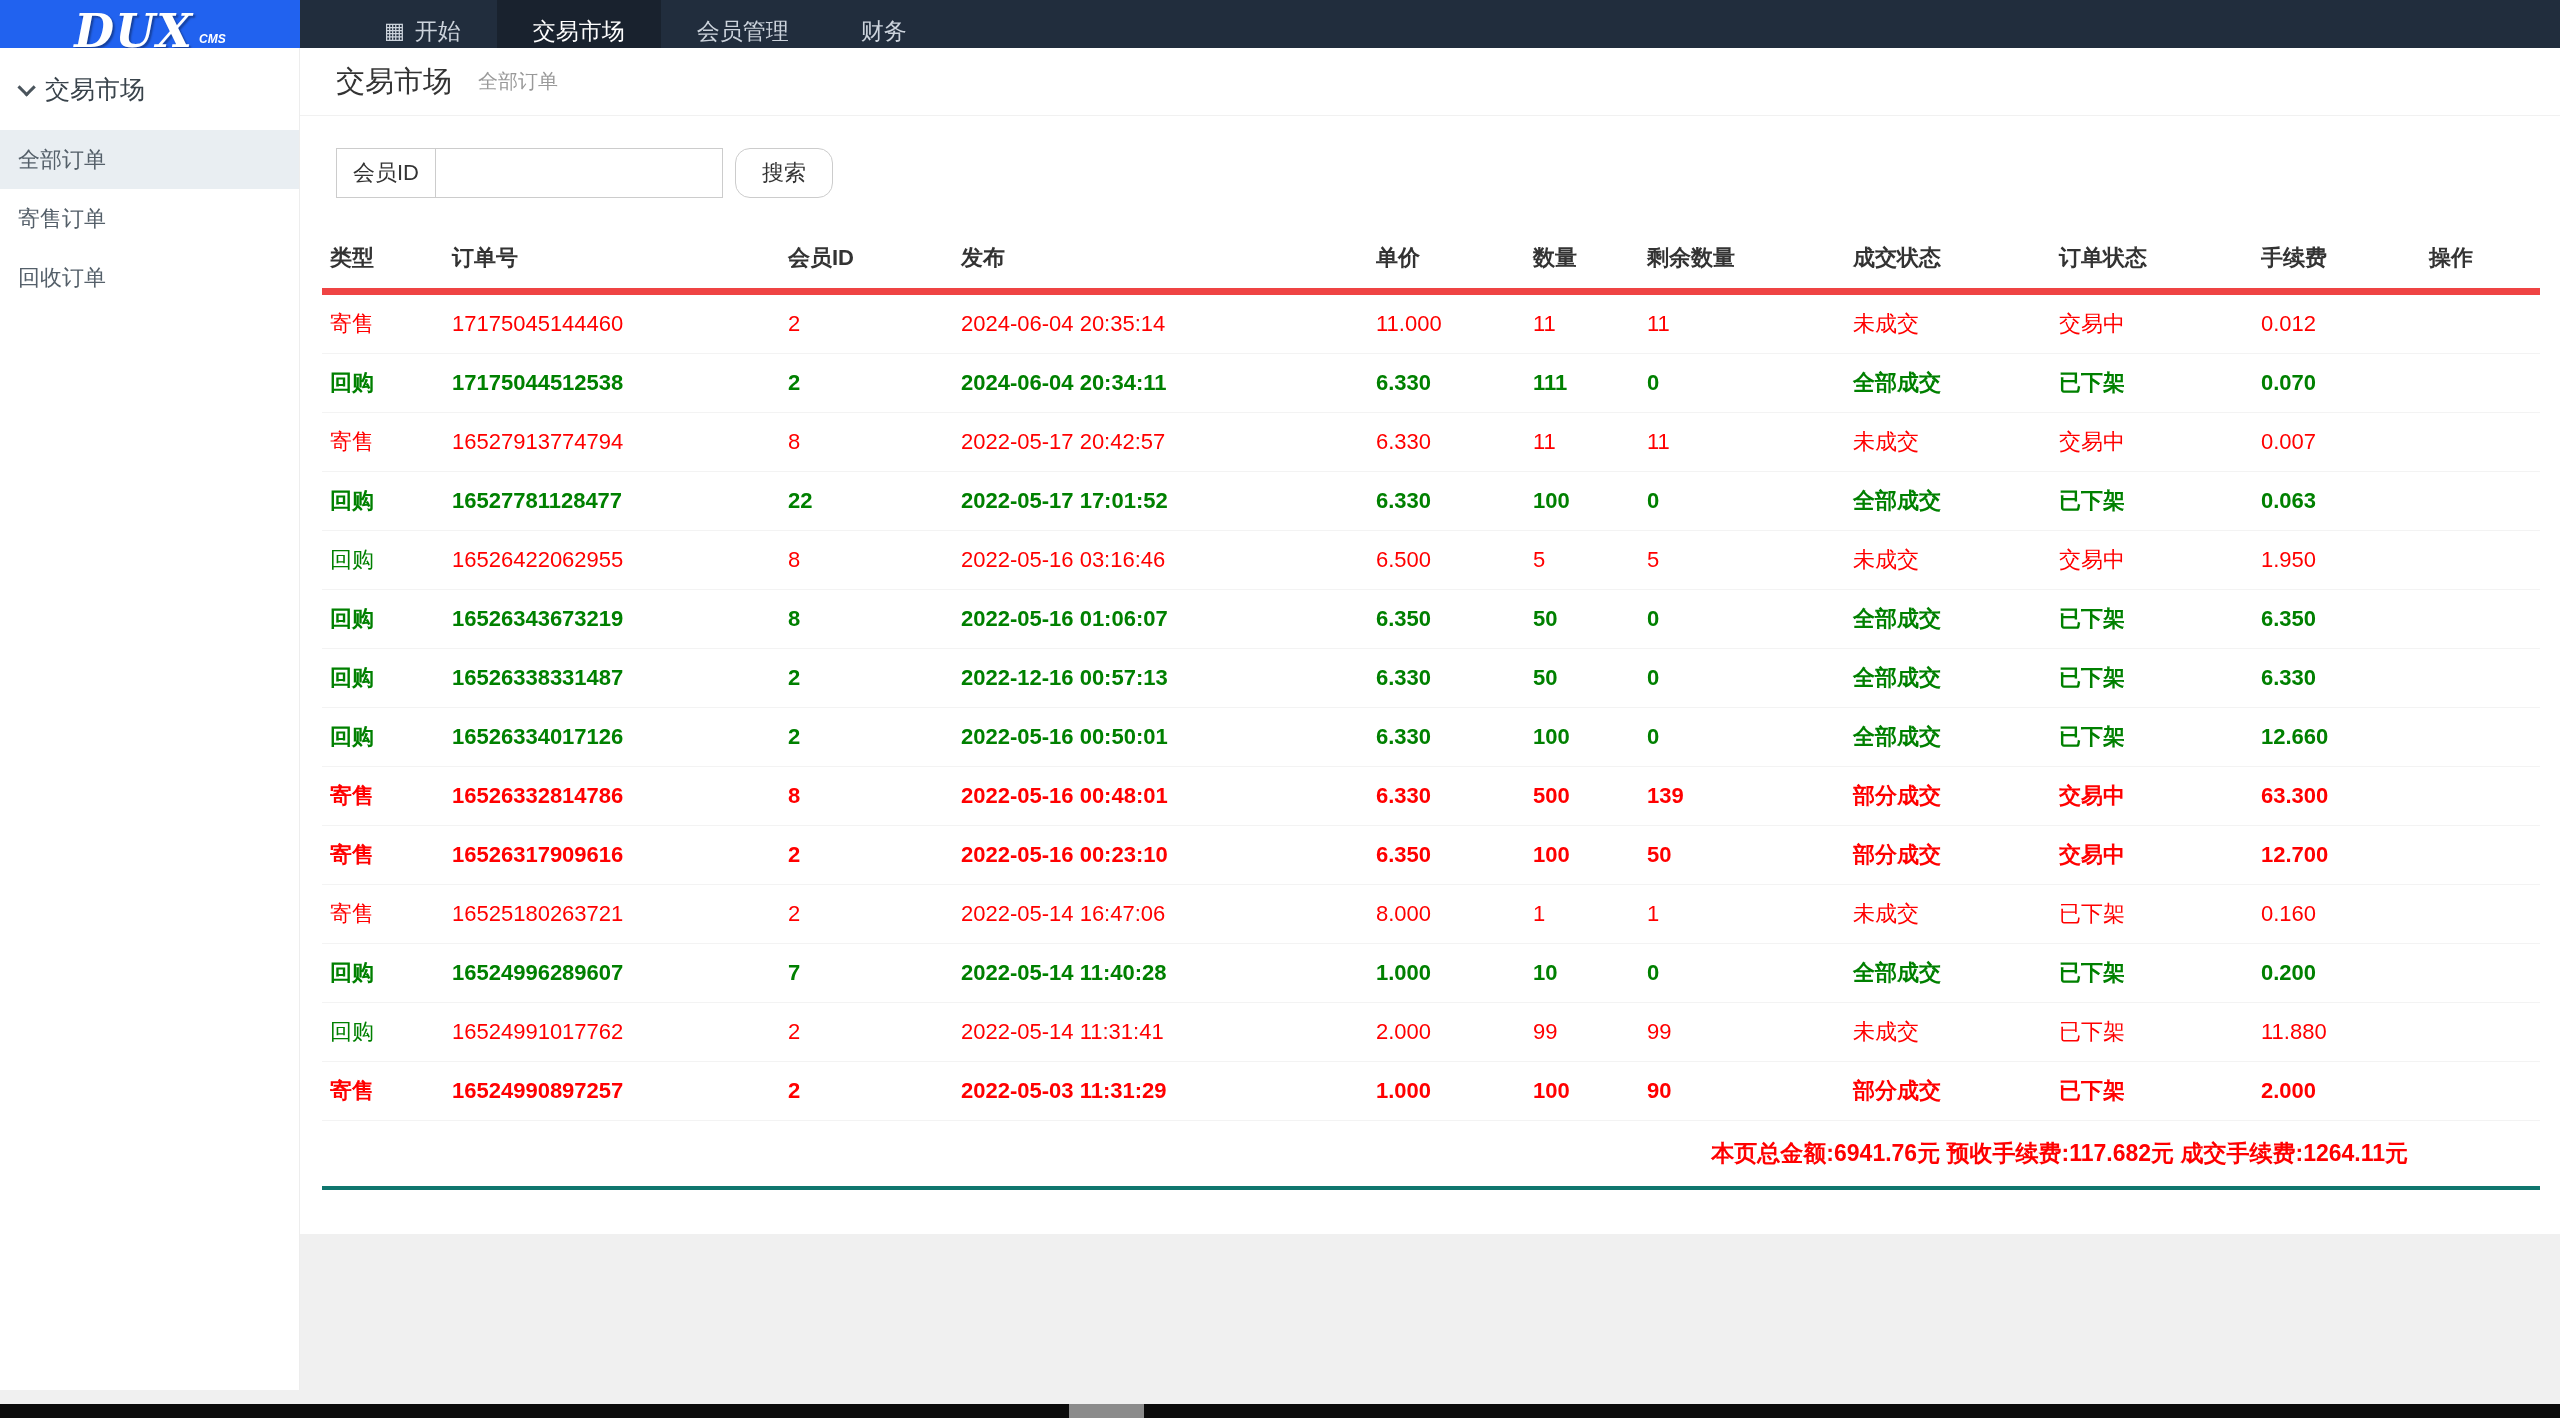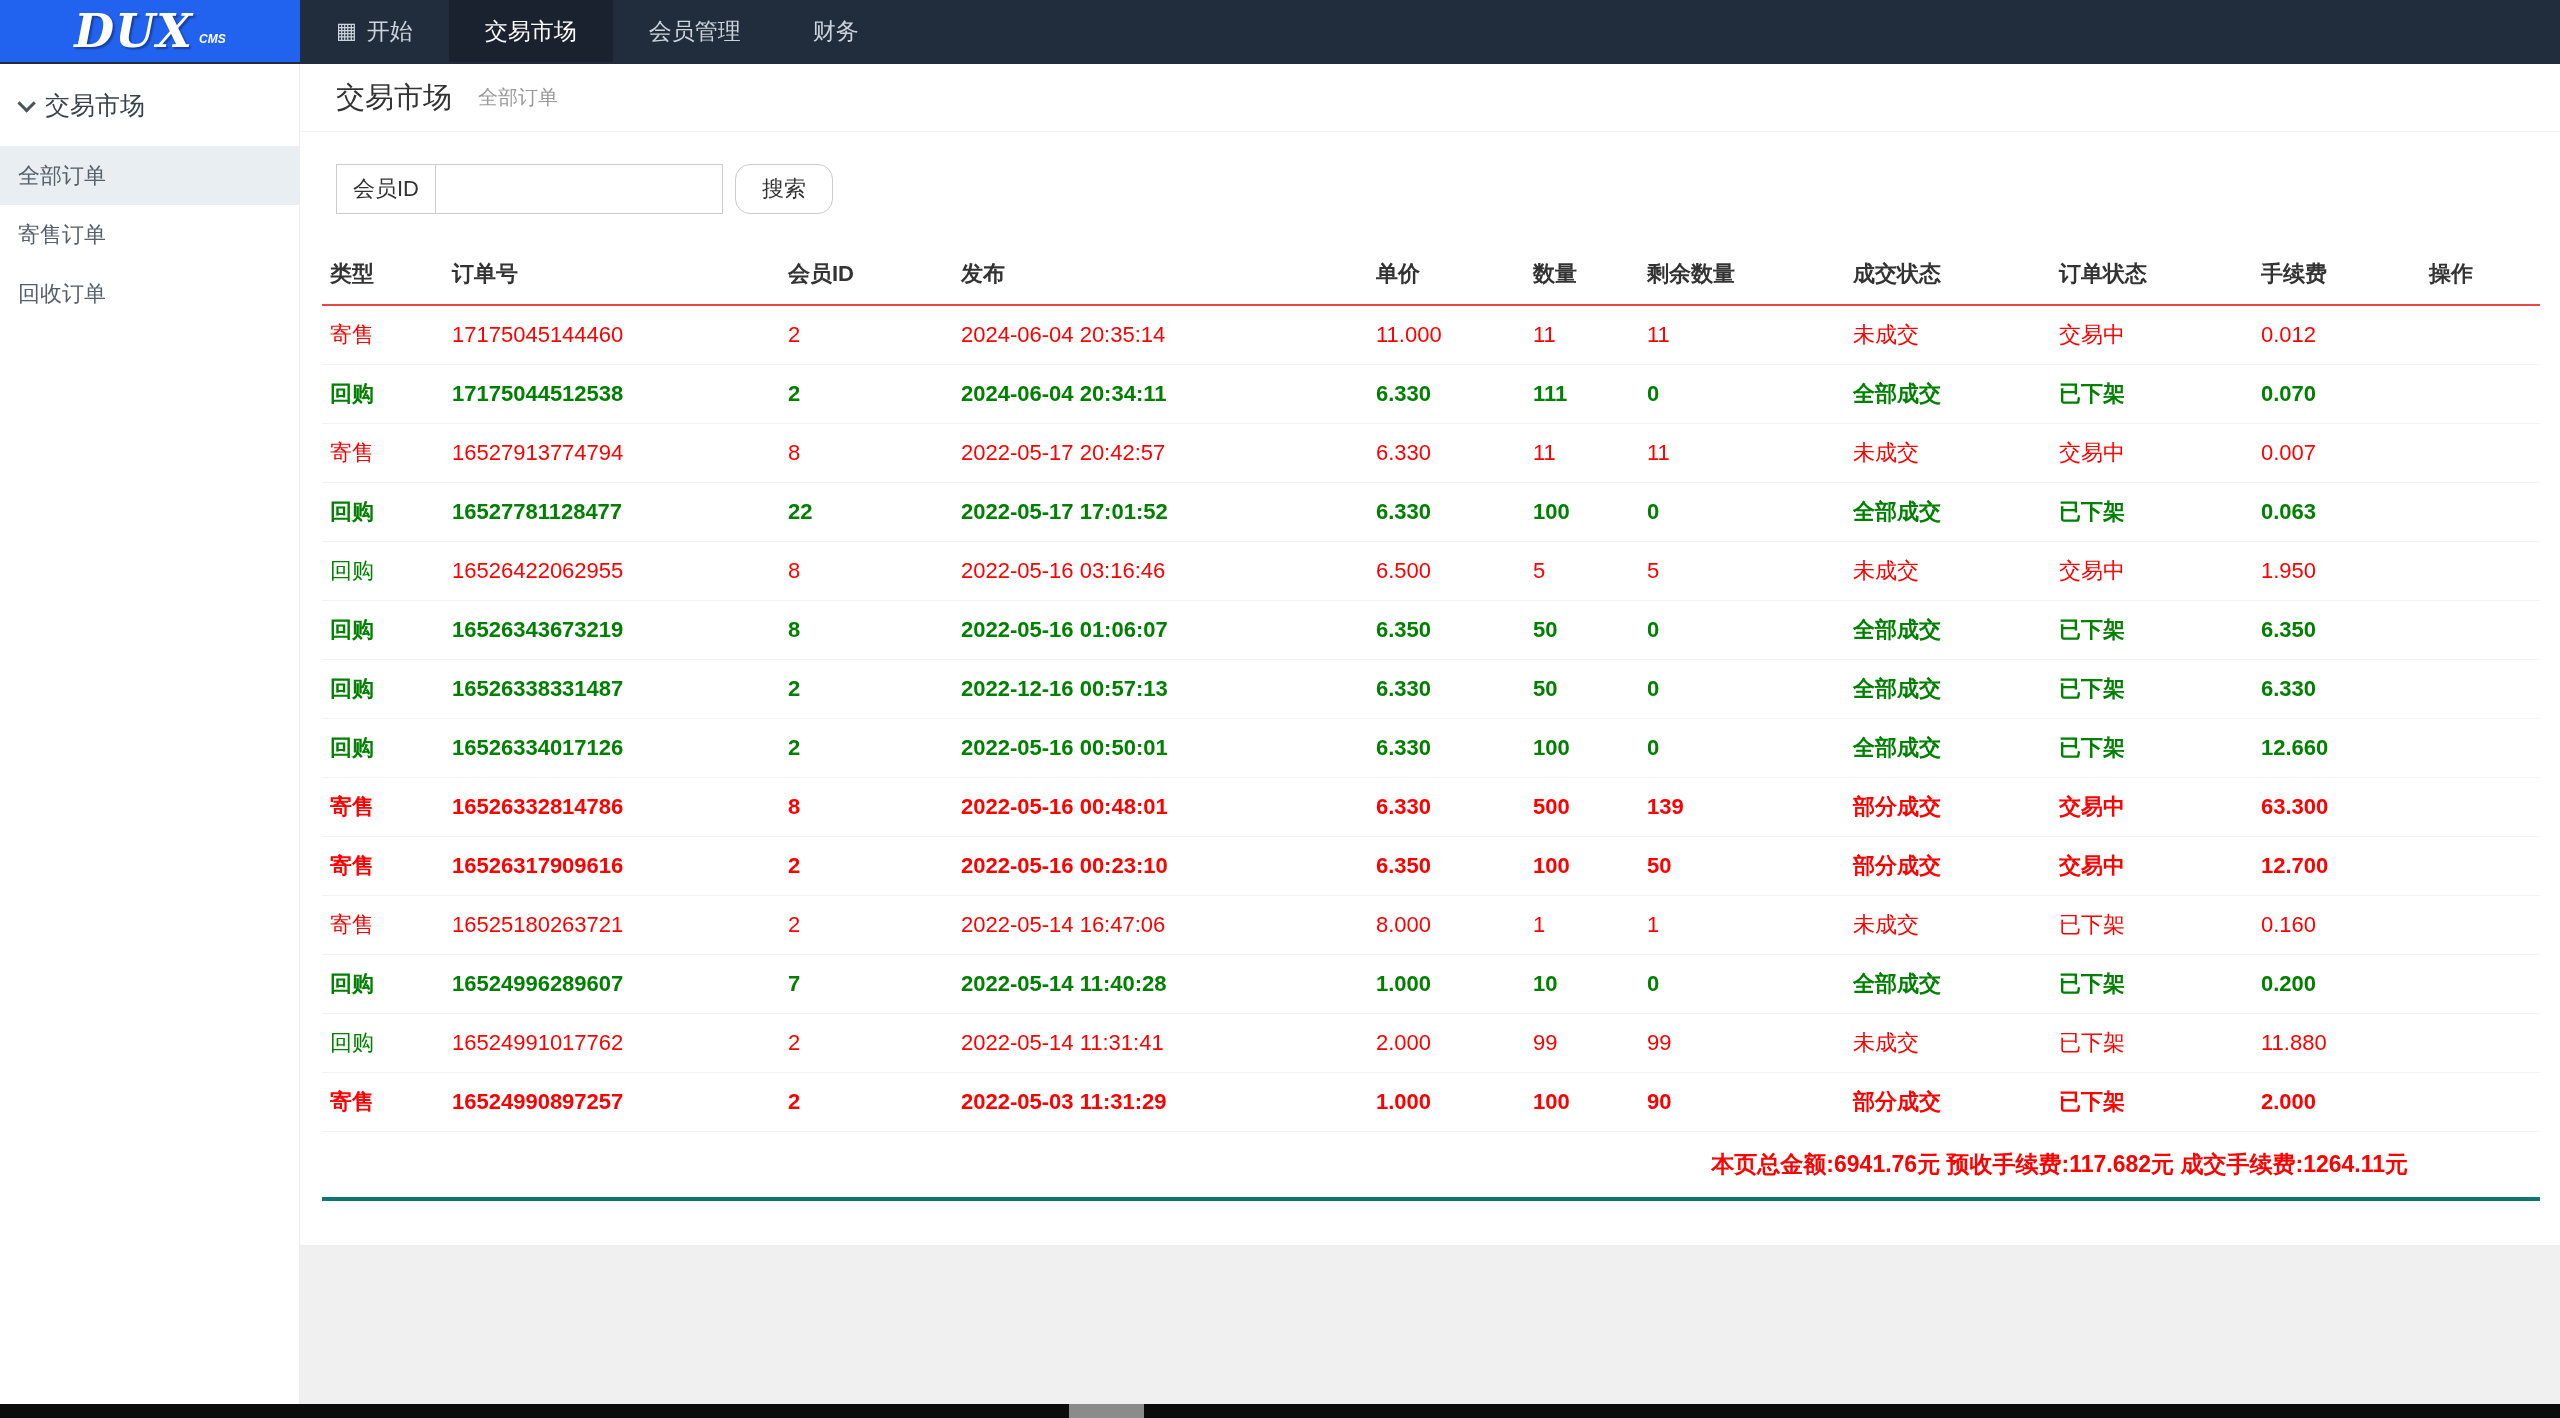--- a/index.html
+++ b/index.html
@@ -7,21 +7,21 @@
     --navbar-bg:#212d3d;
     --navbar-active:#19222e;
     --red:#ff0000;
     --green:#008000;
   }
   *{box-sizing:border-box;margin:0;padding:0;}
   html,body{width:2560px;height:1418px;overflow:hidden;}
   body{font-family:"Liberation Sans","DejaVu Sans",sans-serif;background:#f0f0f0;position:relative;}
 
   
-  .topnav{display:flex;height:64px;background:var(--navbar-bg);}
+  .topnav{display:flex;height:48px;background:var(--navbar-bg);gap:48px;}
   .logo{width:300px;height:62px;background:var(--brand-blue);display:flex;align-items:center;justify-content:center;cursor:pointer;}
   .logo-main{font-family:"DejaVu Serif","Liberation Serif",serif;font-style:italic;font-weight:bold;font-size:46px;color:#fff;letter-spacing:1px;text-shadow:2px 2px 2px rgba(0,0,0,.35);}
   .logo-sub{font-style:italic;font-weight:bold;font-size:12px;color:#fff;margin-left:6px;margin-top:16px;}
   .nav-items{display:flex;}
   .nav-item{display:flex;align-items:center;gap:10px;padding:0 36px;height:62px;color:#ccd3dc;font-size:23px;cursor:pointer;}
   .nav-item.active{background:var(--navbar-active);color:#fff;}
   .nav-icon{font-size:22px;line-height:1;}
 
   
   .layout{display:flex;height:1342px;}
@@ -39,21 +39,21 @@
   .content{background:#fff;padding:32px 20px 44px 22px;}
 
   
   .search-row{display:flex;align-items:center;margin-left:14px;}
   .addon{border:1px solid #ccc;height:50px;line-height:48px;padding:0 16px;font-size:22px;color:#333;background:#fff;border-right:none;}
   .member-input{height:50px;width:288px;border:1px solid #ccc;font-size:22px;padding:0 12px;outline:none;}
   .search-btn{height:50px;padding:0 26px;margin-left:12px;border:1px solid #ccc;background:#fff;font-size:22px;color:#333;border-radius:15px;cursor:pointer;}
 
   
   table{width:100%;border-collapse:collapse;margin-top:30px;font-size:22px;table-layout:fixed;}
-  th{text-align:left;font-weight:bold;color:#333;font-size:22px;padding:15px 8px;border-bottom:2px solid #ef4444;}
+  th{text-align:left;font-weight:bold;color:#333;font-size:22px;padding:15px 8px;border-bottom:7px solid #ef4444;}
   td{padding:14px 8px;border-bottom:1px solid #f3f3f3;overflow:hidden;white-space:nowrap;}
   tr.bold td{font-weight:bold;}
   td.red{color:var(--red);}
   td.green{color:var(--green);}
   .summary{text-align:right;padding:17px 132px 17px 8px;color:var(--red);font-weight:bold;font-size:23px;border-bottom:4px solid #0f766e;}
 
   
   .bottom-bar{position:absolute;left:0;bottom:0;width:2560px;height:14px;background:#0c0c0c;}
   .bottom-thumb{position:absolute;left:1069px;top:0;width:75px;height:14px;background:#8b8b8b;}
 </style>

